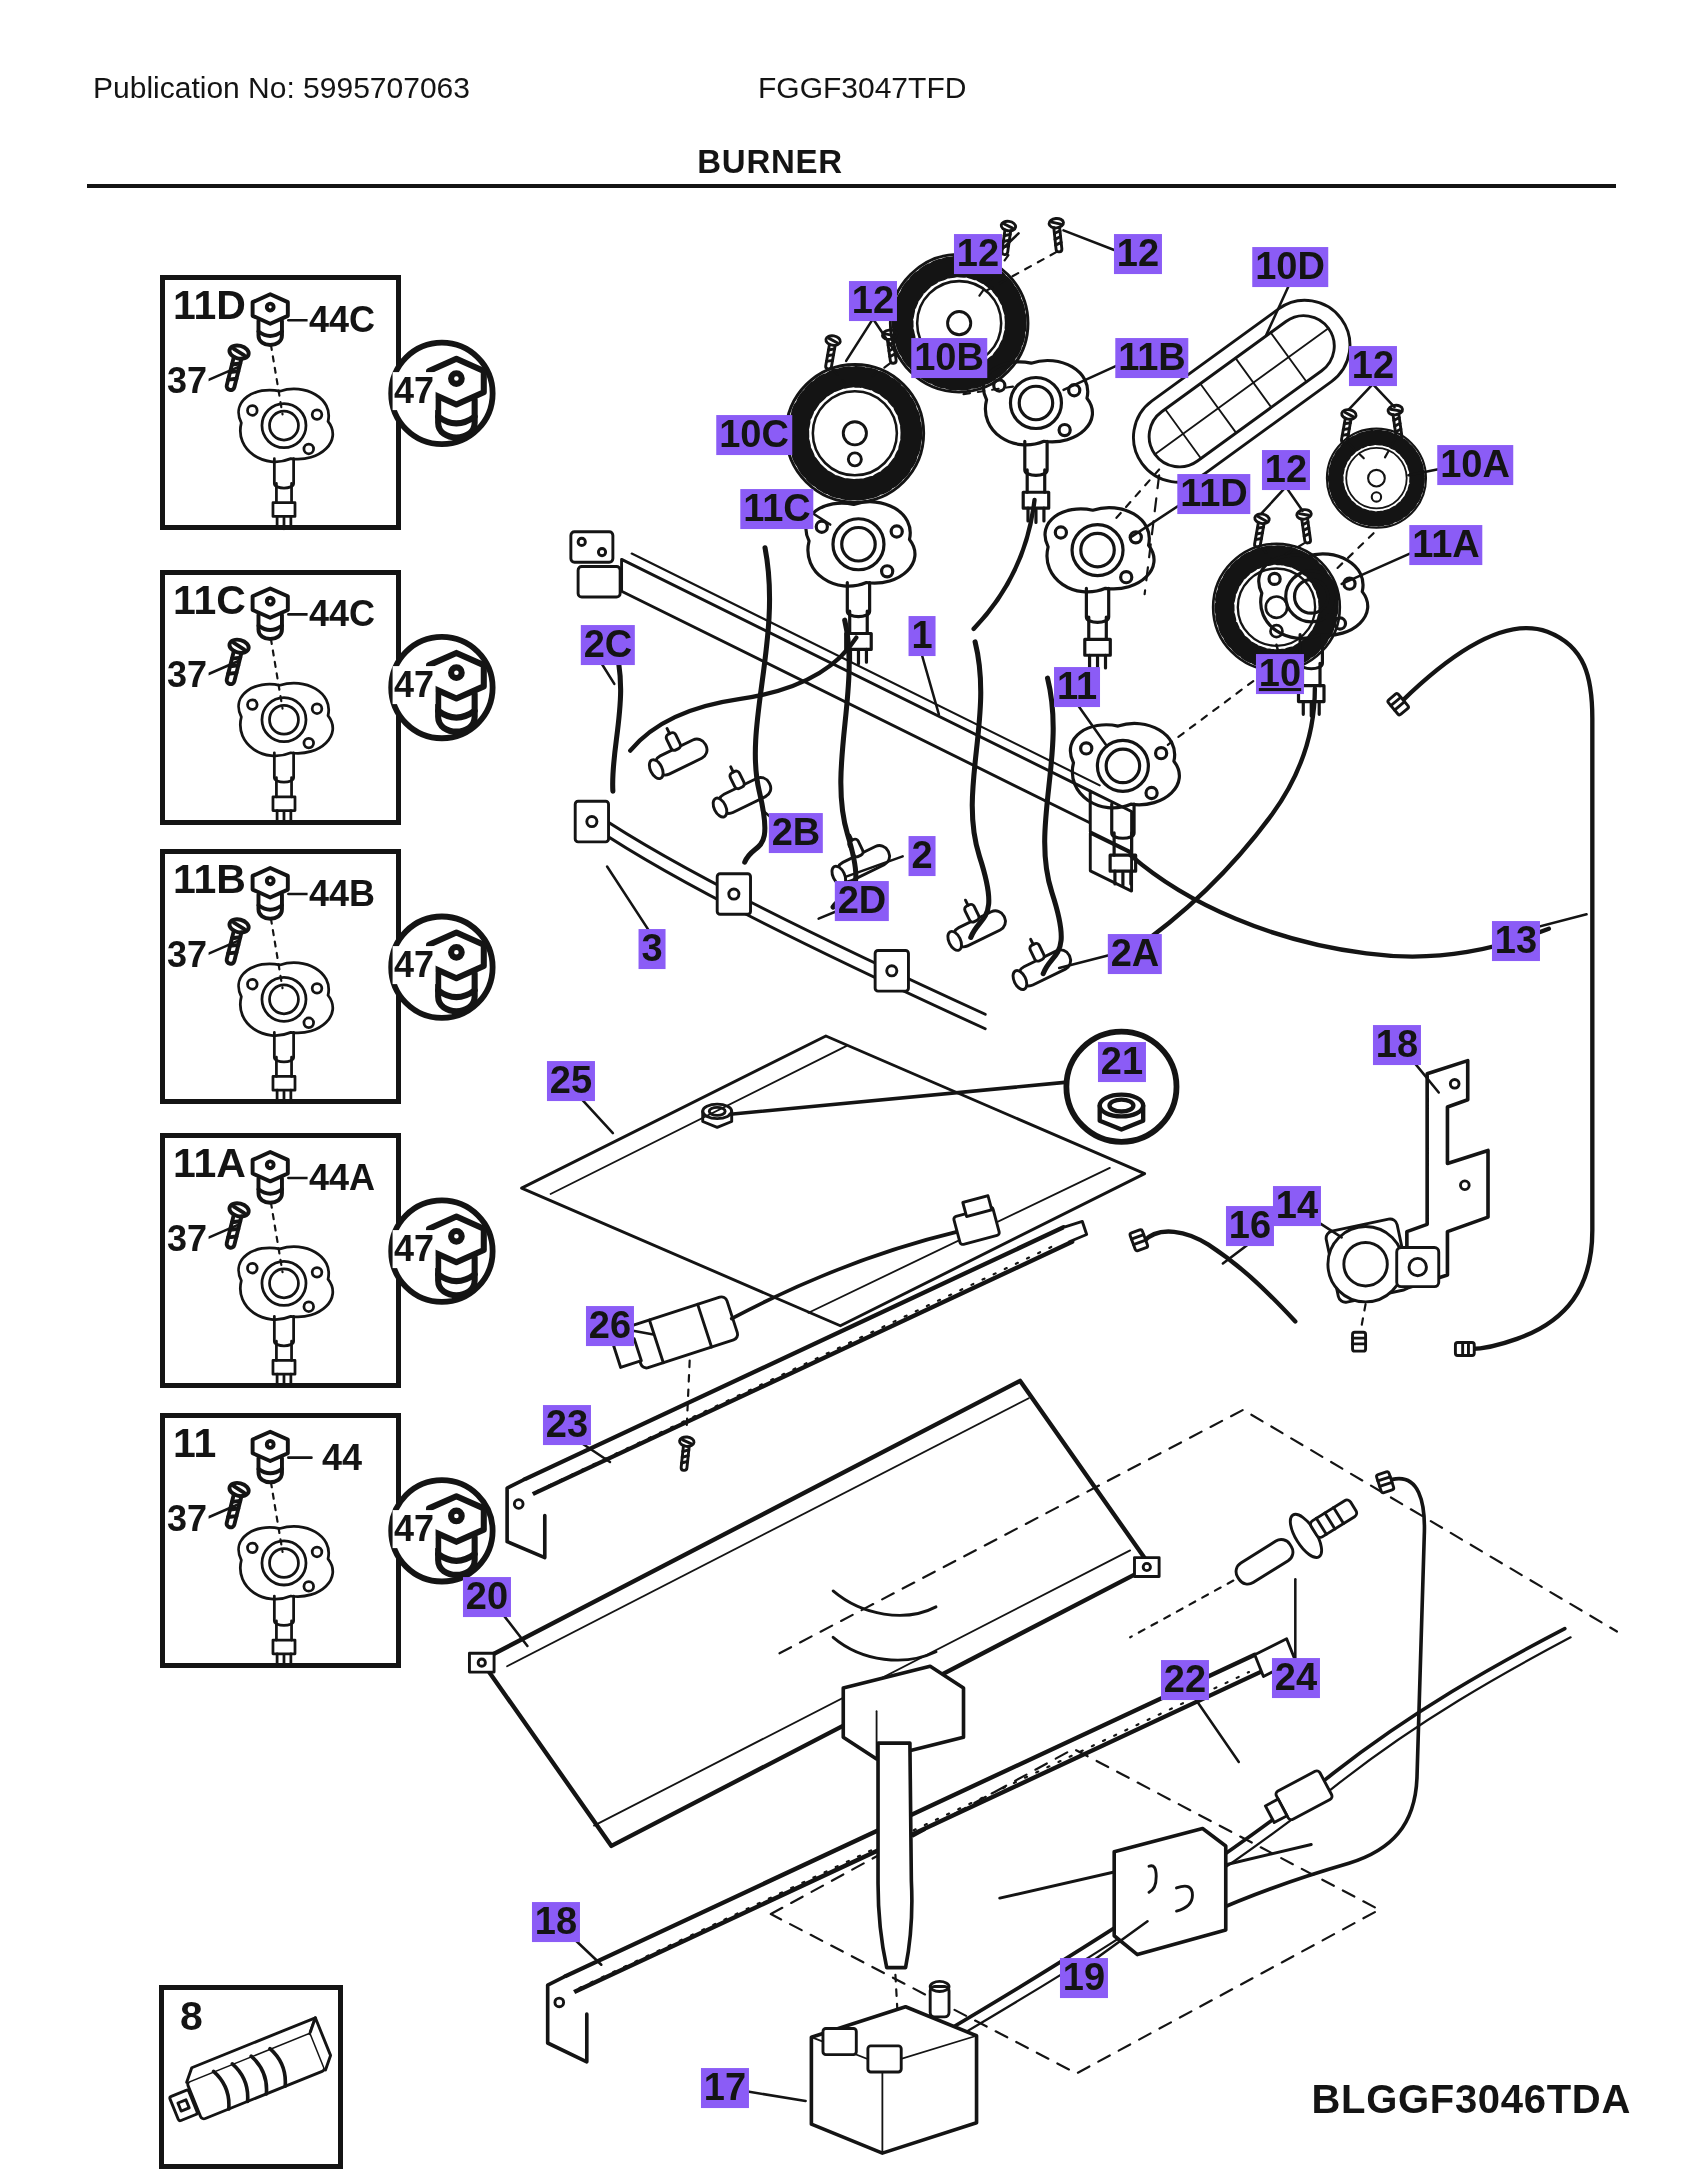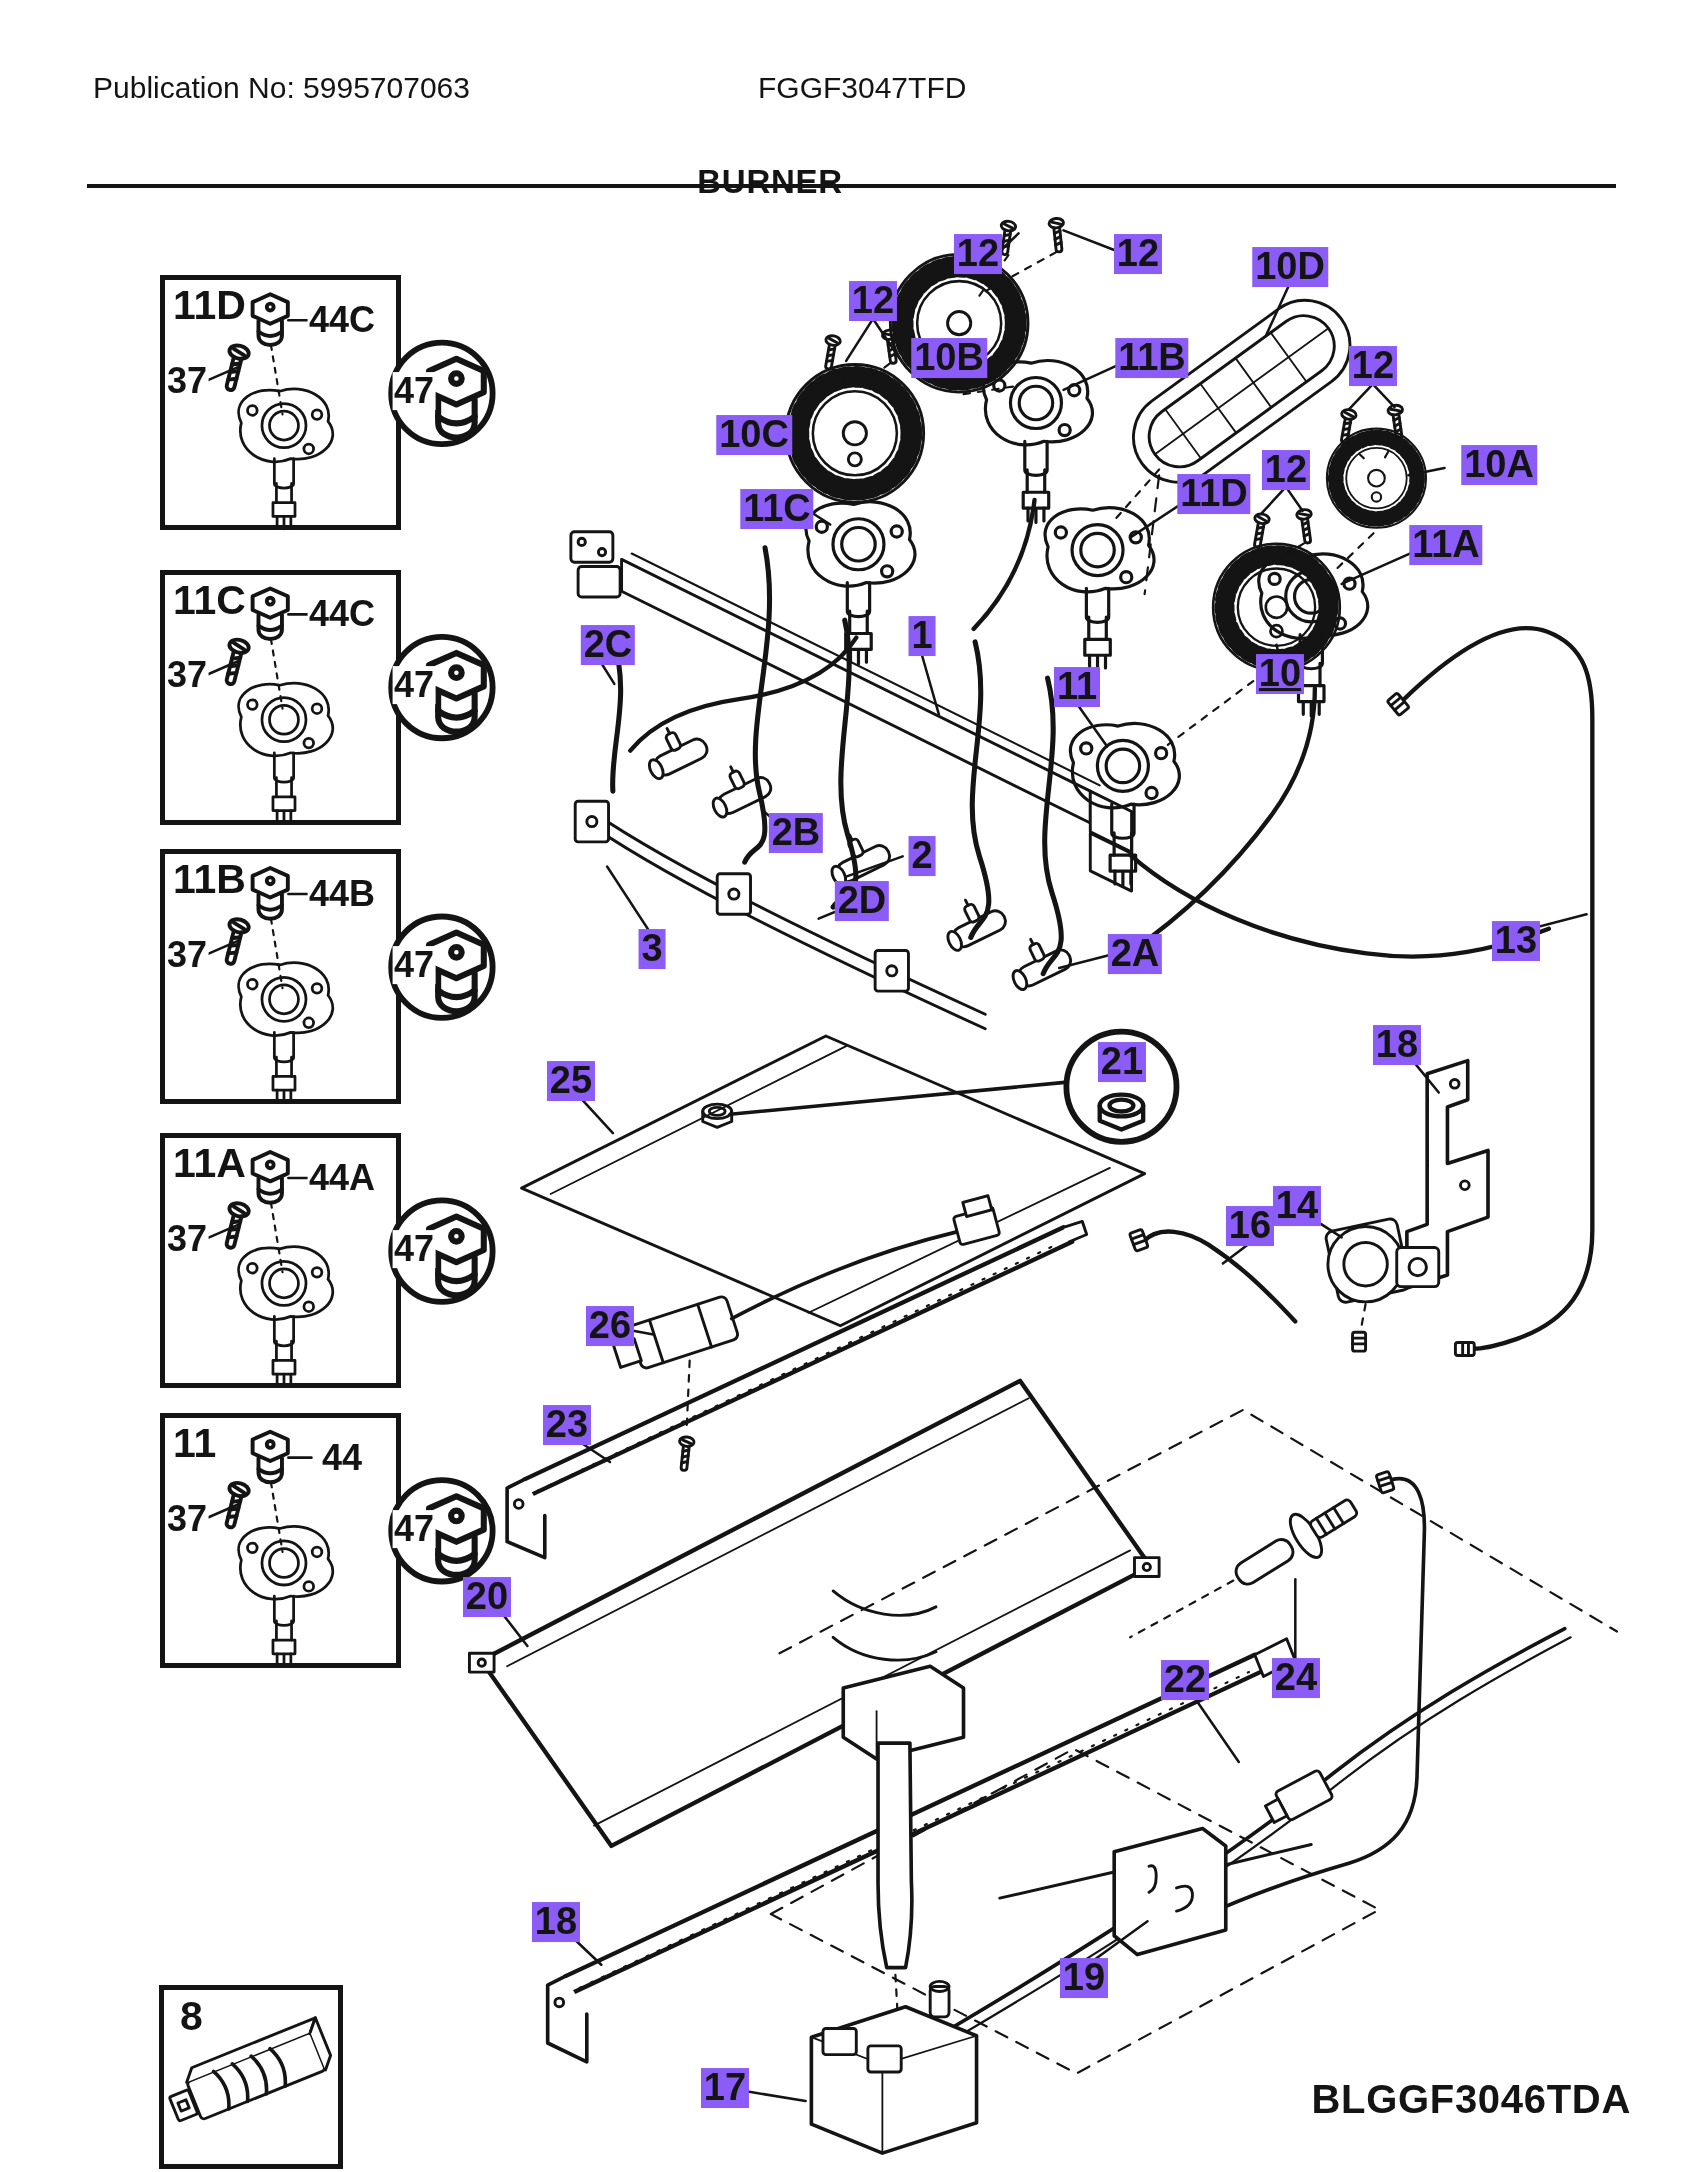--- a/index.html
+++ b/index.html
@@ -1,20 +1,20 @@
 <!DOCTYPE html>
 <html style="font-size:11.6px"><head>
 <meta charset="utf-8">
 <style>
   html,body{margin:0;padding:0;background:#fff;}
   .page{position:relative;width:1701px;height:2172px;background:#fff;overflow:hidden;
         font-family:"Liberation Sans", sans-serif;color:#141414;}
   .hdr-text{position:absolute;font-size:30px;white-space:nowrap;}
   .hdr-title{position:absolute;top:143px;left:0;width:1540px;text-align:center;
-             font-size:33px;font-weight:bold;letter-spacing:0.7px;margin-top:20px;}
+             font-size:33px;font-weight:bold;letter-spacing:0.7px;}
   .hdr-rule{position:absolute;top:184px;left:87px;width:1529px;height:3.6px;background:#141414;}
   .inset{position:absolute;border:5px solid #141414;background:#fff;box-sizing:border-box;z-index:1;}
   .art{position:absolute;left:0;top:0;z-index:2;}
   .labels{position:absolute;left:0;top:0;width:1701px;height:2172px;z-index:3;pointer-events:none;}
   .callout{position:absolute;transform:translate(-50%,-50%);font-size:38px;font-weight:bold;
            background:#8b5cf6;padding:0 2.9px;line-height:1.05;white-space:nowrap;}
   .lbl{position:absolute;transform:translate(-50%,-50%);font-size:36px;font-weight:bold;
        background:#fff;padding:0 1.4px;line-height:1.05;white-space:nowrap;}
   .inset-id{position:absolute;font-size:41px;font-weight:bold;line-height:1;}
   .footer-code{position:absolute;left:1283px;top:2077px;width:348px;text-align:right;
@@ -411,21 +411,21 @@
         <div class="callout" style="left: 1138px; top: 254px;">12</div>
         <div class="callout" style="left: 1290px; top: 267px;">10D</div>
         <div class="callout" style="left: 873px; top: 301px;">12</div>
         <div class="callout" style="left: 949px; top: 358px;">10B</div>
         <div class="callout" style="left: 1152px; top: 358px;">11B</div>
         <div class="callout" style="left: 1373px; top: 366px;">12</div>
         <div class="callout" style="left: 754px; top: 435px;">10C</div>
         <div class="callout" style="left: 777px; top: 509px;">11C</div>
         <div class="callout" style="left: 1286px; top: 470px;">12</div>
         <div class="callout" style="left: 1214px; top: 494px;">11D</div>
-        <div class="callout" style="left: 1475px; top: 465px; margin-left: 24px;">10A</div>
+        <div class="callout" style="left: 1475px; top: 465px;">10A</div>
         <div class="callout" style="left: 1446px; top: 545px;">11A</div>
         <div class="callout" style="left: 583px; top: 645px; margin-left: 25px;">2C</div>
         <div class="callout" style="left: 922px; top: 636px;">1</div>
         <div class="callout" style="left: 1077px; top: 687px;">11</div>
         <div class="callout" style="left: 1280px; top: 674px; text-decoration: underline;">10</div>
         <div class="callout" style="left: 796px; top: 833px;">2B</div>
         <div class="callout" style="left: 922px; top: 856px;">2</div>
         <div class="callout" style="left: 862px; top: 901px;">2D</div>
         <div class="callout" style="left: 652px; top: 949px;">3</div>
         <div class="callout" style="left: 1135px; top: 954px;">2A</div>

